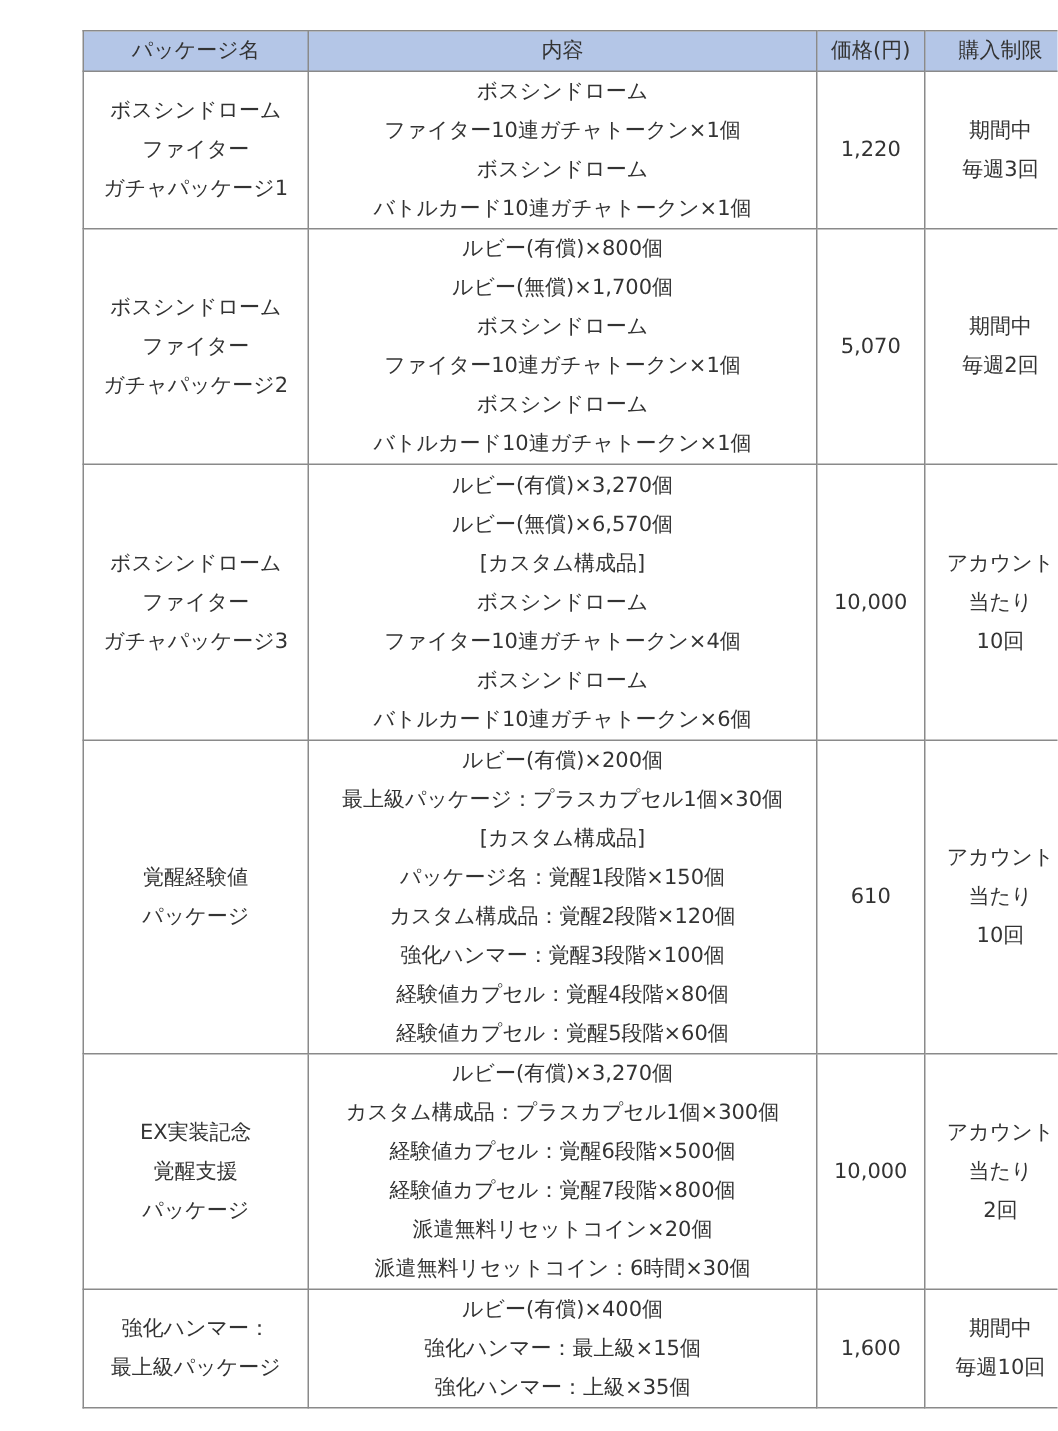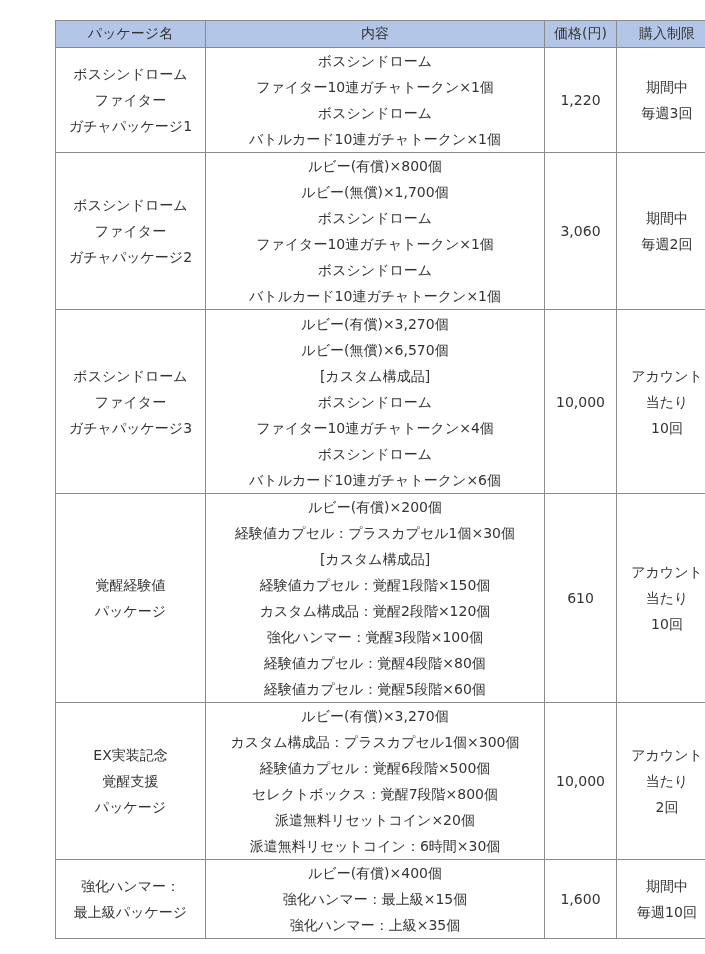--- a/index.html
+++ b/index.html
@@ -60,21 +60,21 @@
           <span class="line">ガチャパッケージ2</span>
         </td>
         <td class="contents">
           <span class="line">ルビー(有償)×800個</span>
           <span class="line">ルビー(無償)×1,700個</span>
           <span class="line">ボスシンドローム</span>
           <span class="line">ファイター10連ガチャトークン×1個</span>
           <span class="line">ボスシンドローム</span>
           <span class="line">バトルカード10連ガチャトークン×1個</span>
         </td>
-        <td class="price">3,060</td>
+        <td class="price">5,070</td>
         <td class="limit">
           <span class="line">期間中</span>
           <span class="line">毎週2回</span>
         </td>
       </tr>
       <tr style="height: 184px;">
         <td class="name">
           <span class="line">ボスシンドローム</span>
           <span class="line">ファイター</span>
           <span class="line">ガチャパッケージ3</span>
@@ -95,23 +95,23 @@
           <span class="line">10回</span>
         </td>
       </tr>
       <tr style="height: 209px;">
         <td class="name">
           <span class="line">覚醒経験値</span>
           <span class="line">パッケージ</span>
         </td>
         <td class="contents">
           <span class="line">ルビー(有償)×200個</span>
-          <span class="line">経験値カプセル：プラスカプセル1個×30個</span>
+          <span class="line">最上級パッケージ：プラスカプセル1個×30個</span>
           <span class="line">[カスタム構成品]</span>
-          <span class="line">経験値カプセル：覚醒1段階×150個</span>
+          <span class="line">パッケージ名：覚醒1段階×150個</span>
           <span class="line">カスタム構成品：覚醒2段階×120個</span>
           <span class="line">強化ハンマー：覚醒3段階×100個</span>
           <span class="line">経験値カプセル：覚醒4段階×80個</span>
           <span class="line">経験値カプセル：覚醒5段階×60個</span>
         </td>
         <td class="price">610</td>
         <td class="limit">
           <span class="line">アカウント</span>
           <span class="line">当たり</span>
           <span class="line">10回</span>
@@ -120,21 +120,21 @@
       <tr style="height: 157px;">
         <td class="name">
           <span class="line">EX実装記念</span>
           <span class="line">覚醒支援</span>
           <span class="line">パッケージ</span>
         </td>
         <td class="contents">
           <span class="line">ルビー(有償)×3,270個</span>
           <span class="line">カスタム構成品：プラスカプセル1個×300個</span>
           <span class="line">経験値カプセル：覚醒6段階×500個</span>
-          <span class="line">セレクトボックス：覚醒7段階×800個</span>
+          <span class="line">経験値カプセル：覚醒7段階×800個</span>
           <span class="line">派遣無料リセットコイン×20個</span>
           <span class="line">派遣無料リセットコイン：6時間×30個</span>
         </td>
         <td class="price">10,000</td>
         <td class="limit">
           <span class="line">アカウント</span>
           <span class="line">当たり</span>
           <span class="line">2回</span>
         </td>
       </tr>

